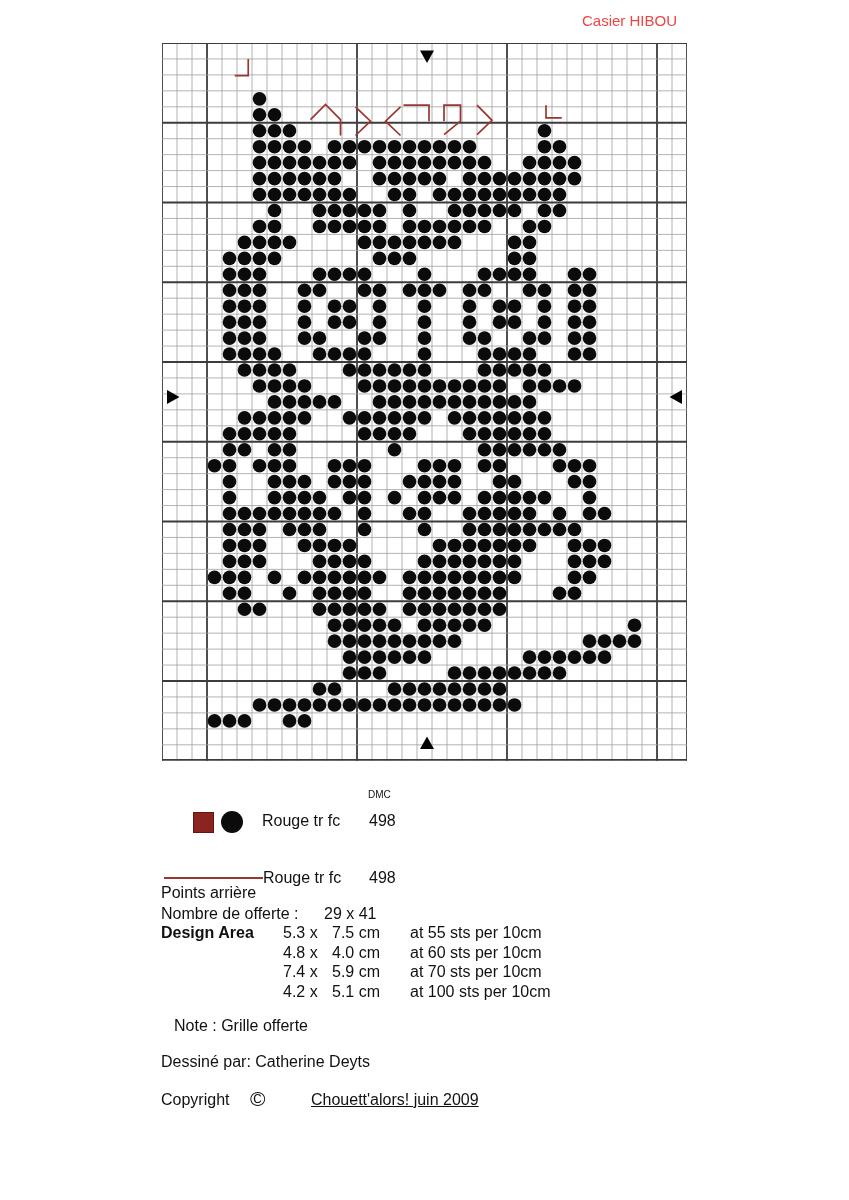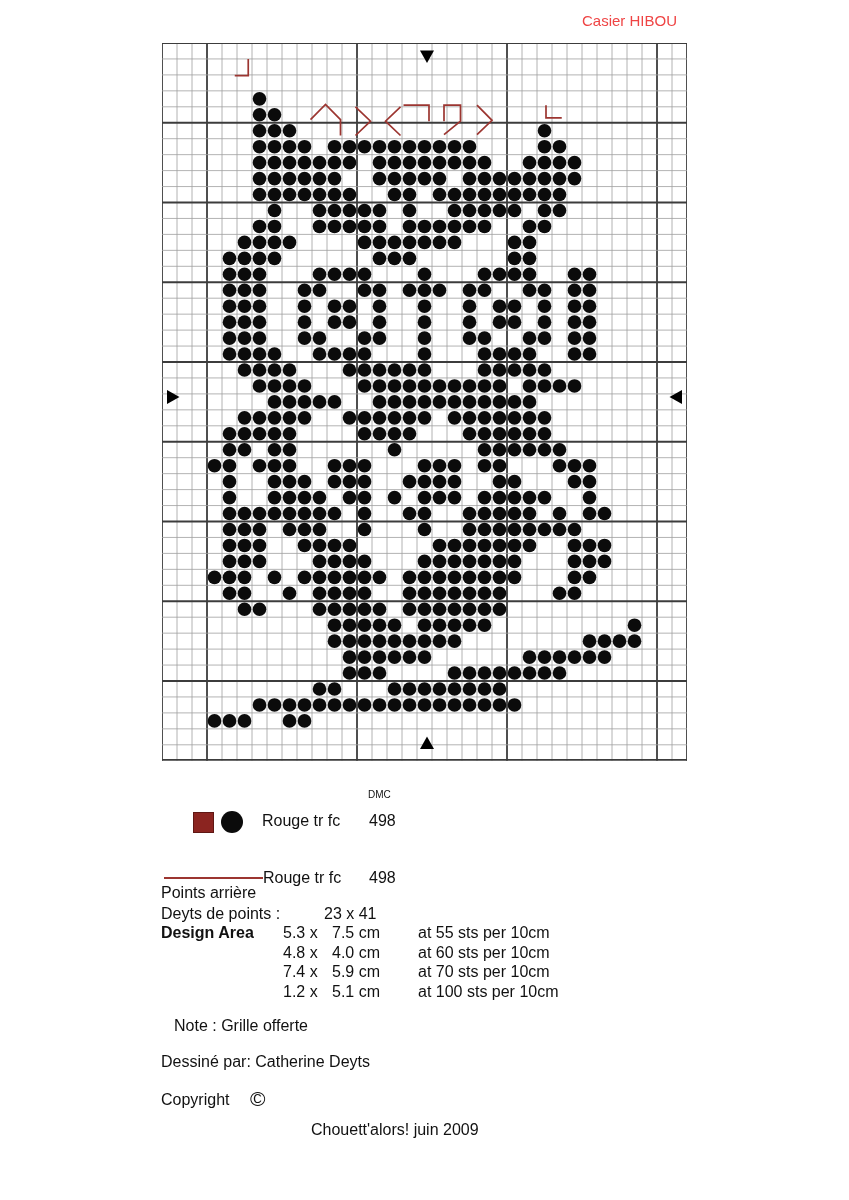--- a/index.html
+++ b/index.html
@@ -20,26 +20,26 @@
   .bs-line{left:164px;top:877px;width:99px;height:2px;}
   .bs-label{left:263px;top:869px;font-size:16px;}
   .bs-code{left:369px;top:869px;font-size:16px;}
   .t16{font-size:16px;}
   .nombre-label{left:161px;top:905px;}
   .nombre-value{left:324px;top:905px;}
   .area-label{left:161px;top:924px;font-weight:bold;}
   .meas-row span{position:absolute;white-space:nowrap;}
   .meas-c1{left:268px;margin-left:15px;}
   .meas-c2{left:332px;}
-  .meas-c3{left:410px;margin-left:8px;}
+  .meas-c3{left:410px;}
   .note{left:174px;top:1017px;}
   .designer{left:161px;top:1053px;}
   .copy-word{left:161px;top:1091px;}
   .copy-symbol{left:250px;top:1087px;font-size:21px;}
-  .copy-text{left:311px;top:1121px;}
+  .copy-text{left:311px;top:1091px;text-decoration:underline;}
   svg{display:block;}
 </style>
 </head>
 <body>
 
 <div class="abs title">Casier HIBOU</div>
 
 <div class="abs grid-wrap" id="grid-wrap">
     <svg width="525" height="717.75" viewBox="0 0 525 717.75">
       <g>
@@ -708,41 +708,41 @@
 <div class="abs swatch-square" id="swatch-square" style="background: rgb(139, 36, 32);"></div>
 <div class="abs swatch-dot"></div>
 <div class="abs legend-label">Rouge tr fc</div>
 <div class="abs legend-code">498</div>
 
 <div class="abs bs-title">Points arrière</div>
 <div class="abs bs-line" id="bs-line" style="background: rgb(156, 53, 48);"></div>
 <div class="abs bs-label">Rouge tr fc</div>
 <div class="abs bs-code">498</div>
 
-<div class="abs t16 nombre-label">Deyts de points :</div>
-<div class="abs t16 nombre-value">23 x 41</div>
+<div class="abs t16 nombre-label">Nombre de offerte :</div>
+<div class="abs t16 nombre-value">29 x 41</div>
 <div class="abs t16 area-label">Design Area</div>
 
 <div class="abs t16 meas-row" style="top:924px;">
   <span class="meas-c1">5.3 x</span>
   <span class="meas-c2">7.5 cm</span>
   <span class="meas-c3">at 55 sts per 10cm</span>
 </div>
 <div class="abs t16 meas-row" style="top:944px;">
   <span class="meas-c1">4.8 x</span>
   <span class="meas-c2">4.0 cm</span>
   <span class="meas-c3">at 60 sts per 10cm</span>
 </div>
 <div class="abs t16 meas-row" style="top:963px;">
   <span class="meas-c1">7.4 x</span>
   <span class="meas-c2">5.9 cm</span>
   <span class="meas-c3">at 70 sts per 10cm</span>
 </div>
 <div class="abs t16 meas-row" style="top:983px;">
-  <span class="meas-c1">1.2 x</span>
+  <span class="meas-c1">4.2 x</span>
   <span class="meas-c2">5.1 cm</span>
   <span class="meas-c3">at 100 sts per 10cm</span>
 </div>
 
 <div class="abs t16 note">Note : Grille offerte</div>
 <div class="abs t16 designer">Dessiné par: Catherine Deyts</div>
 <div class="abs t16 copy-word">Copyright</div>
 <div class="abs copy-symbol">©</div>
 <div class="abs t16 copy-text">Chouett'alors! juin 2009</div>
 

